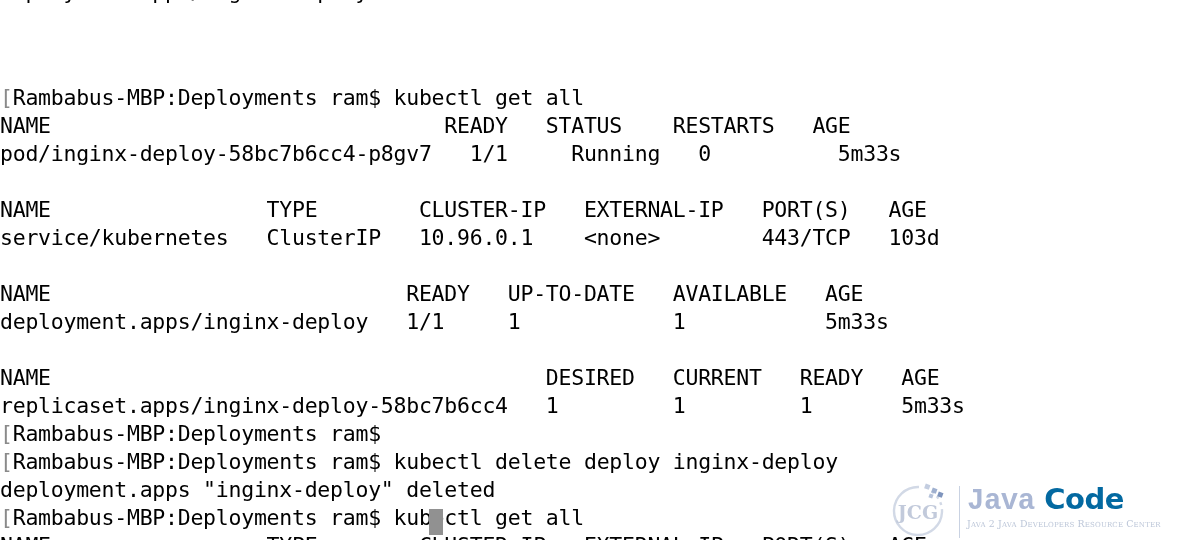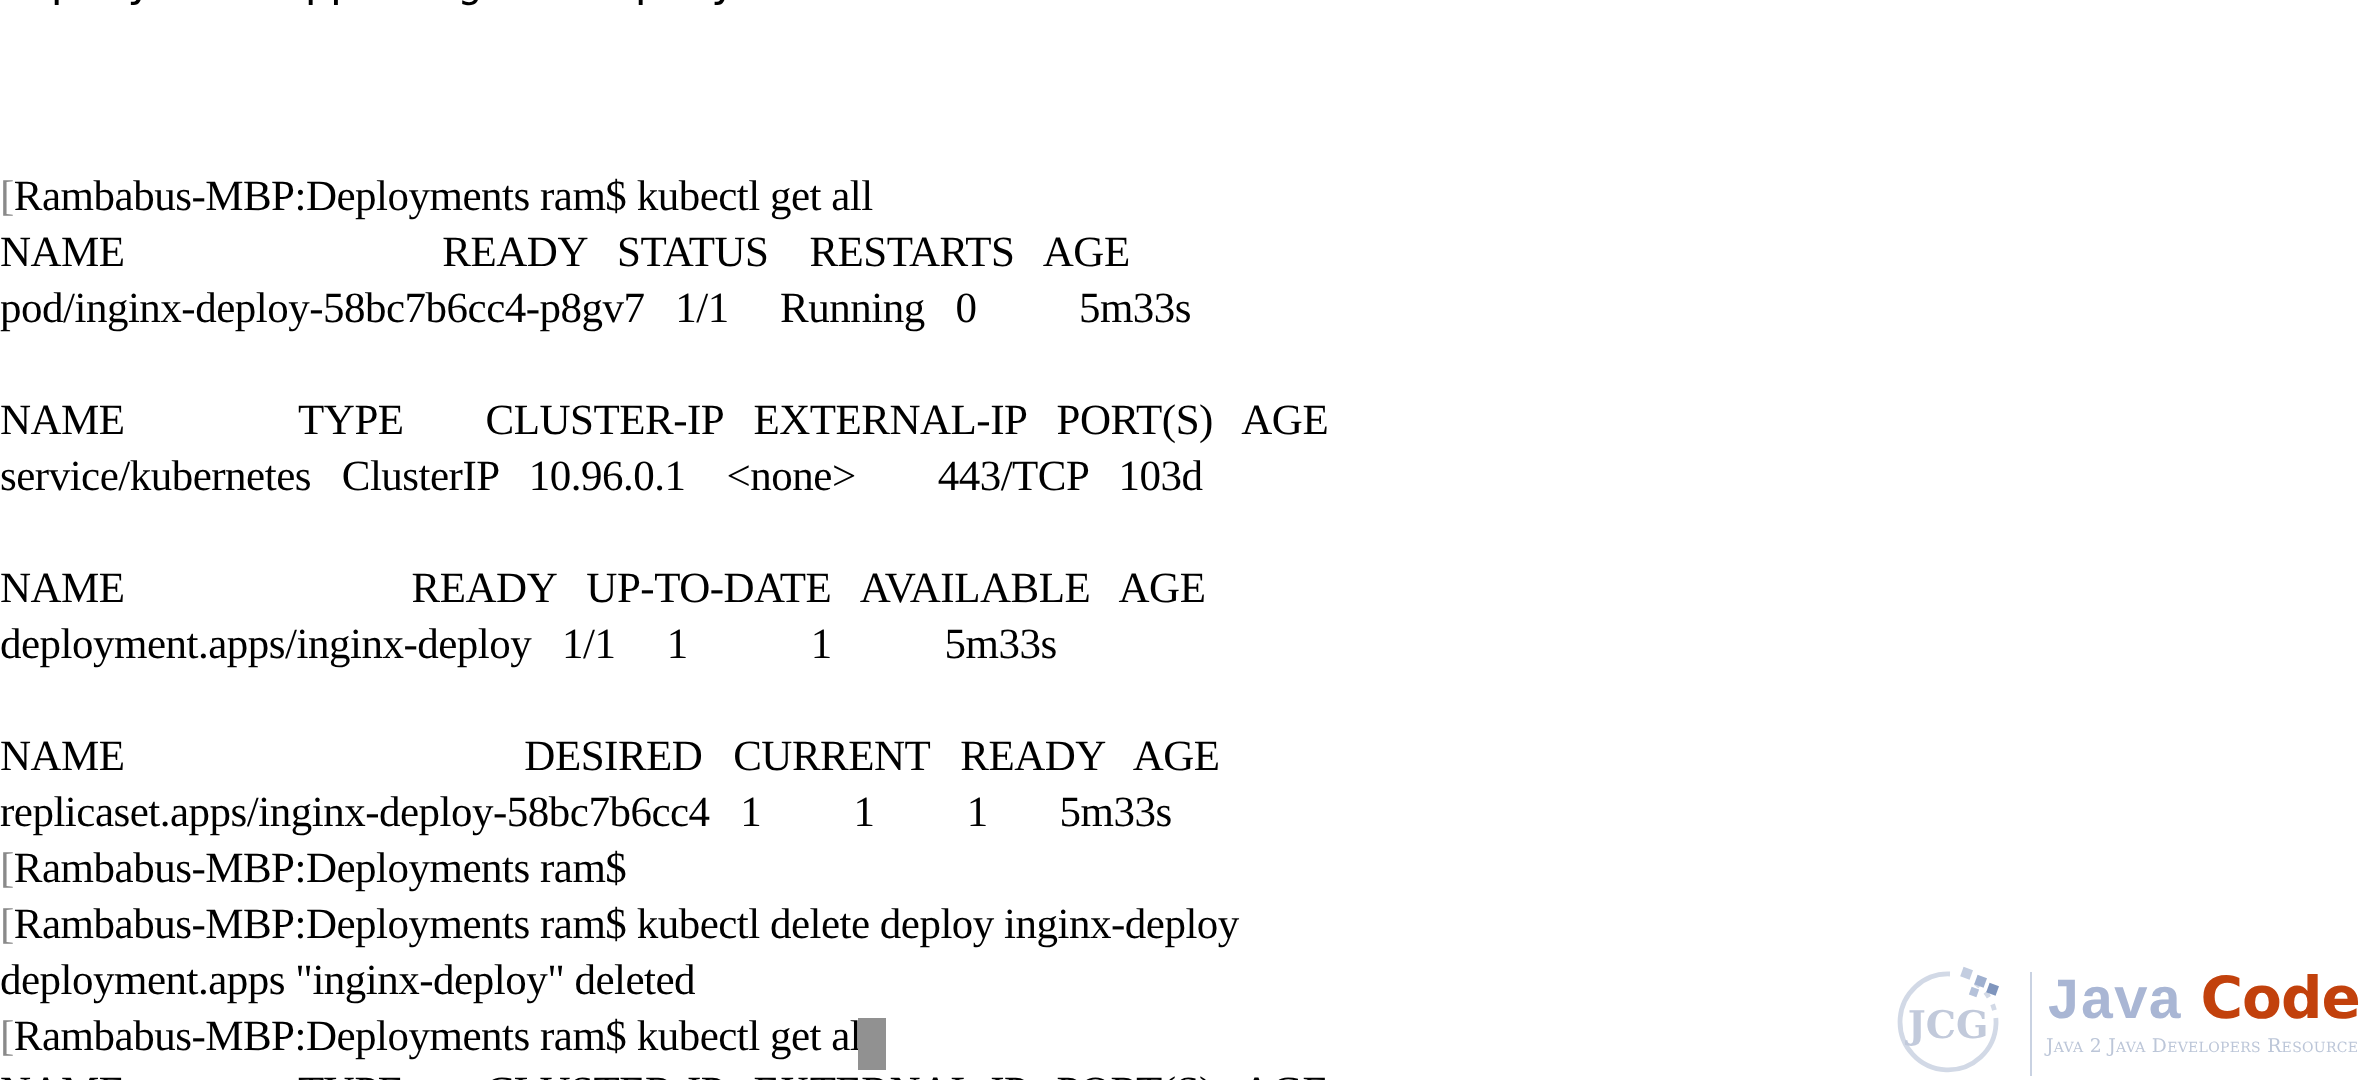--- a/index.html
+++ b/index.html
@@ -27,21 +27,20 @@
     font-size: 21.5px;
     line-height: 28px;
     color: #000000;
     white-space: pre;
     letter-spacing: -0.25px;
   }
   .tline {
     height: 28px;
     white-space: pre;
     display: block;
-    font-family: Liberation Serif, serif;
   }
   
   #clipped-line {
     position: absolute;
     left: 0;
     top: -22px;
     white-space: pre;
     color: #000000;
     font-size: 21.5px;
     line-height: 28px;
@@ -56,21 +55,21 @@
     left: 429px;
     top: 509px;
     width: 14px;
     height: 26px;
     background: #919191;
   }
 
   
   #watermark {
     position: absolute;
-    left: 941px;
+    left: 885px;
     top: 472px;
     width: 241px;
     height: 68px;
     pointer-events: none;
   }
   #wm-logo {
     position: absolute;
     left: 0px;
     top: 10px;
     width: 68px;
@@ -91,21 +90,21 @@
   }
   #wm-title {
     font-family: "DejaVu Sans", "Liberation Sans", sans-serif;
     font-size: 29px;
     font-weight: bold;
     line-height: 30px;
     letter-spacing: -0.5px;
     white-space: nowrap;
   }
   .wm-java  { color: #a9b6d4; font-family: Liberation Mono, monospace; }
-  .wm-code  { color: #c2410c; text-align: right; }
+  .wm-code  { color: #0369a1; text-align: right; }
   #wm-tagline {
     font-family: "DejaVu Serif", "Liberation Serif", serif;
     font-size: 9.4px;
     font-variant: small-caps;
     letter-spacing: 0.15px;
     color: #bcc6d8;
     white-space: nowrap;
     margin-top: 1px;
   }
 </style>

